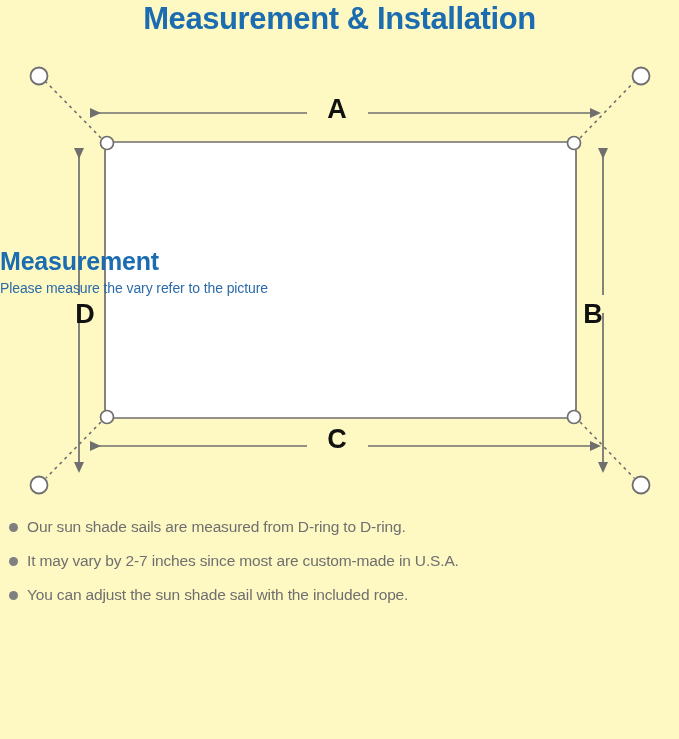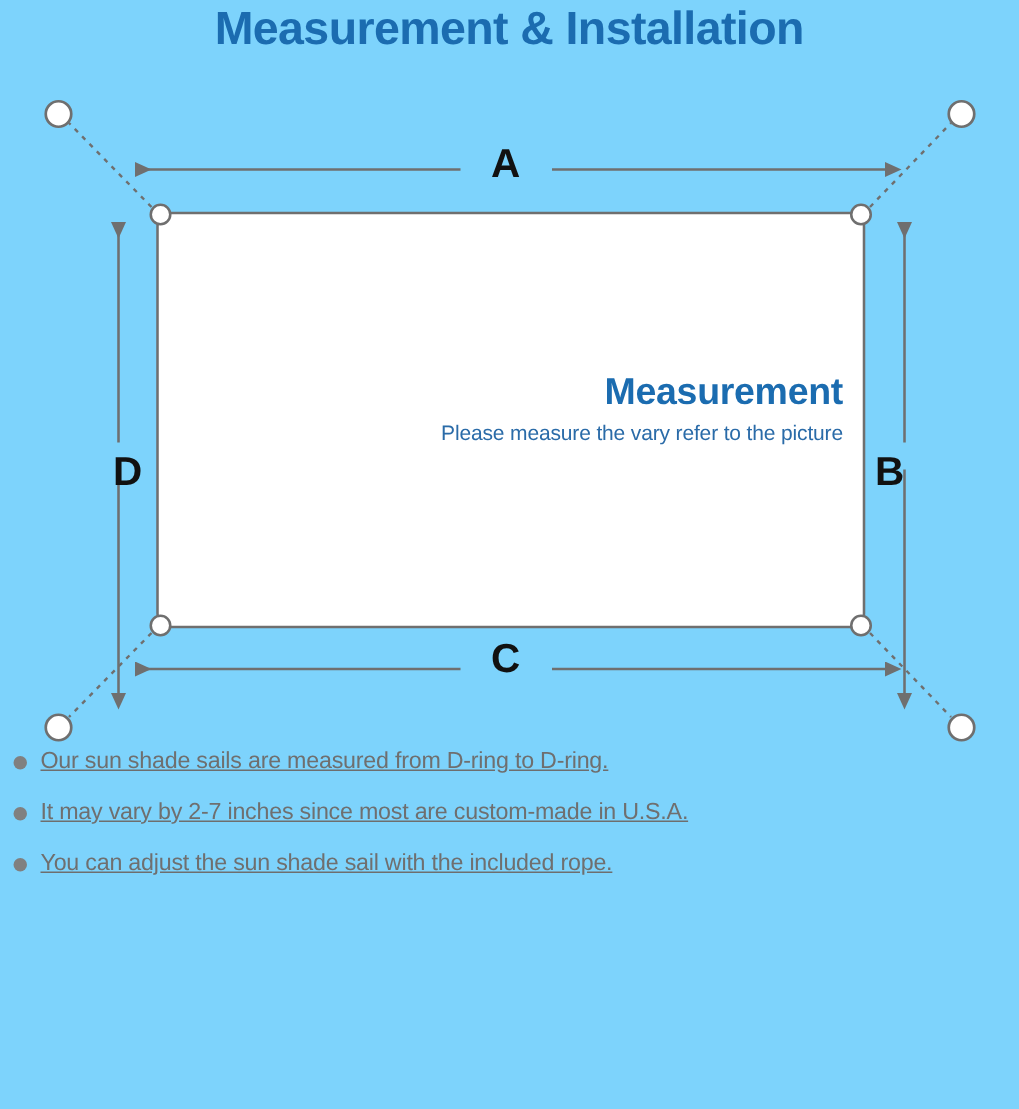--- a/index.html
+++ b/index.html
@@ -13,21 +13,21 @@
     height: 739px;
     overflow: hidden;
     font-family: "Liberation Sans", sans-serif;
     color: #6e6e6e;
     -webkit-font-smoothing: antialiased;
   }
   .page {
     position: relative;
     width: 679px;
     height: 739px;
-    background: #7dd3fc;
+    background: #fef9c3;
   }
 
   
   .title {
     position: absolute;
     top: 0px;
     left: 0;
     width: 679px;
     text-align: center;
     font-family: "Liberation Sans", sans-serif;
@@ -48,23 +48,22 @@
     height: 470px;
   }
   .diagram svg {
     display: block;
   }
 
   .center-label {
     position: absolute;
     left: 0;
     width: 538px;
-    text-align: right;
+    text-align: left;
     pointer-events: none;
-    padding-left: 24px;
   }
   .center-title {
     top: 196px;
     font-size: 25px;
     line-height: 30px;
     font-weight: bold;
     color: #1b6cb0;
     letter-spacing: -0.2px;
   }
   .center-sub {
@@ -89,24 +88,23 @@
     pointer-events: none;
   }
   .dim-a { left: 320px; top:  46px; }
   .dim-b { left: 576px; top: 251px; }
   .dim-c { left: 320px; top: 376px; }
   .dim-d { left:  68px; top: 251px; }
 
   
   .notes {
     position: absolute;
-    top: 497px;
-    left: 0;
-    width: 679px;
-    text-decoration: underline;
+    top: 516px;
+    left: 0;
+    width: 679px;
   }
   .note {
     position: relative;
     padding-left: 27px;
     margin-bottom: 12px;
     font-size: 15.5px;
     line-height: 22px;
     color: #6f6f6f;
     letter-spacing: -0.15px;
   }

